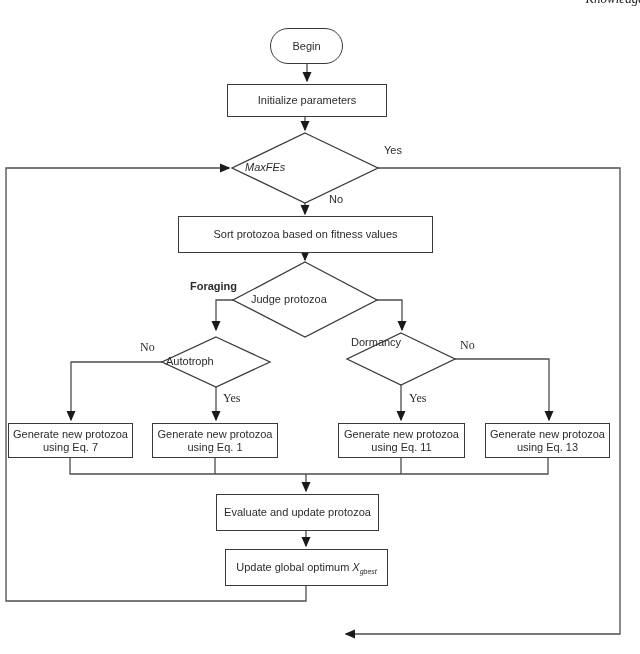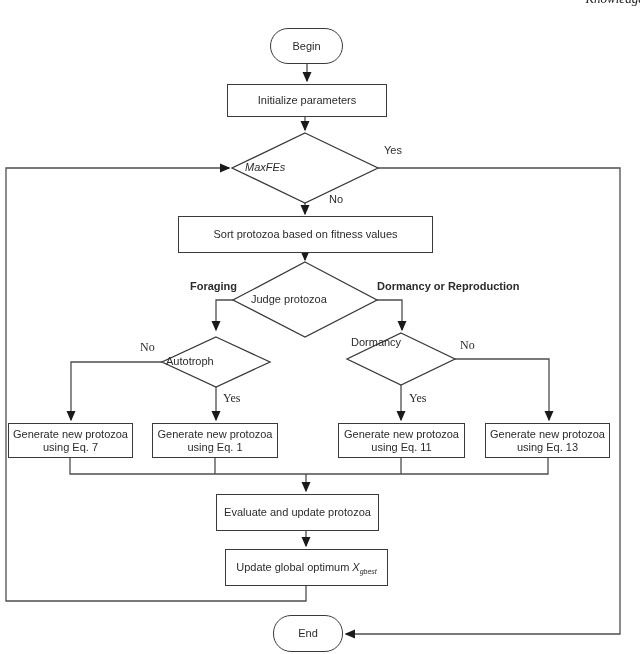--- a/index.html
+++ b/index.html
@@ -105,31 +105,27 @@
   <div class="node" style="left:216px;top:494px;width:163px;height:37px;">
     <span>Evaluate and update protozoa</span>
   </div>
 
   <div class="node" style="left:225px;top:549px;width:163px;height:37px;">
     <span style="white-space:nowrap;">
       <span>Update global optimum</span><span class="var">X</span><span class="sub">gbest</span>
     </span>
   </div>
 
-  <div class="node stadium" style="left:273px;top:615px;width:70px;height:37px;">
-    <span>End</span>
-  </div>
 
   <div class="dlabel italic" style="left:245px;top:161px;width:120px;">MaxFEs</div>
   <div class="dlabel" style="left:251px;top:293px;width:120px;">Judge protozoa</div>
   <div class="dlabel" style="left:166px;top:355px;width:100px;">Autotroph</div>
   <div class="dlabel" style="left:351px;top:336px;width:100px;">Dormancy</div>
 
   <div class="branch" style="left:384px;top:144px;">Yes</div>
   <div class="branch" style="left:329px;top:193px;">No</div>
   <div class="branch bold" style="left:182px;top:280px;margin-left:8px;">Foraging</div>
-  <div class="branch bold" style="left:377px;top:280px;">Dormancy or Reproduction</div>
   <div class="branch serif" style="left:140px;top:340px;">No</div>
   <div class="branch serif" style="left:223px;top:391px;">Yes</div>
   <div class="branch serif" style="left:460px;top:338px;">No</div>
   <div class="branch serif" style="left:409px;top:391px;">Yes</div>
 
 </div>
 
 </body></html>

